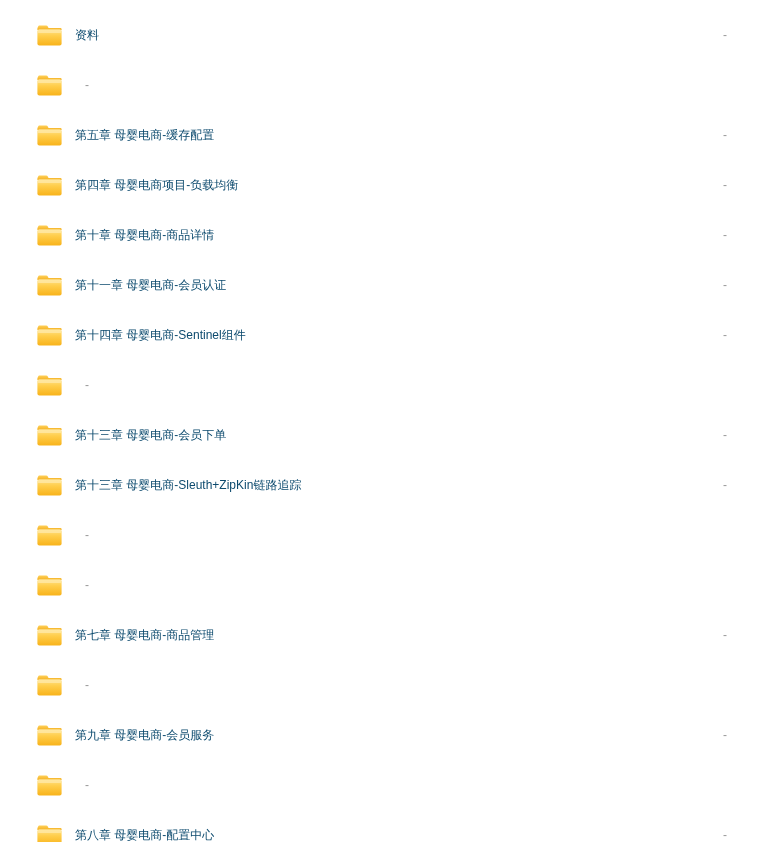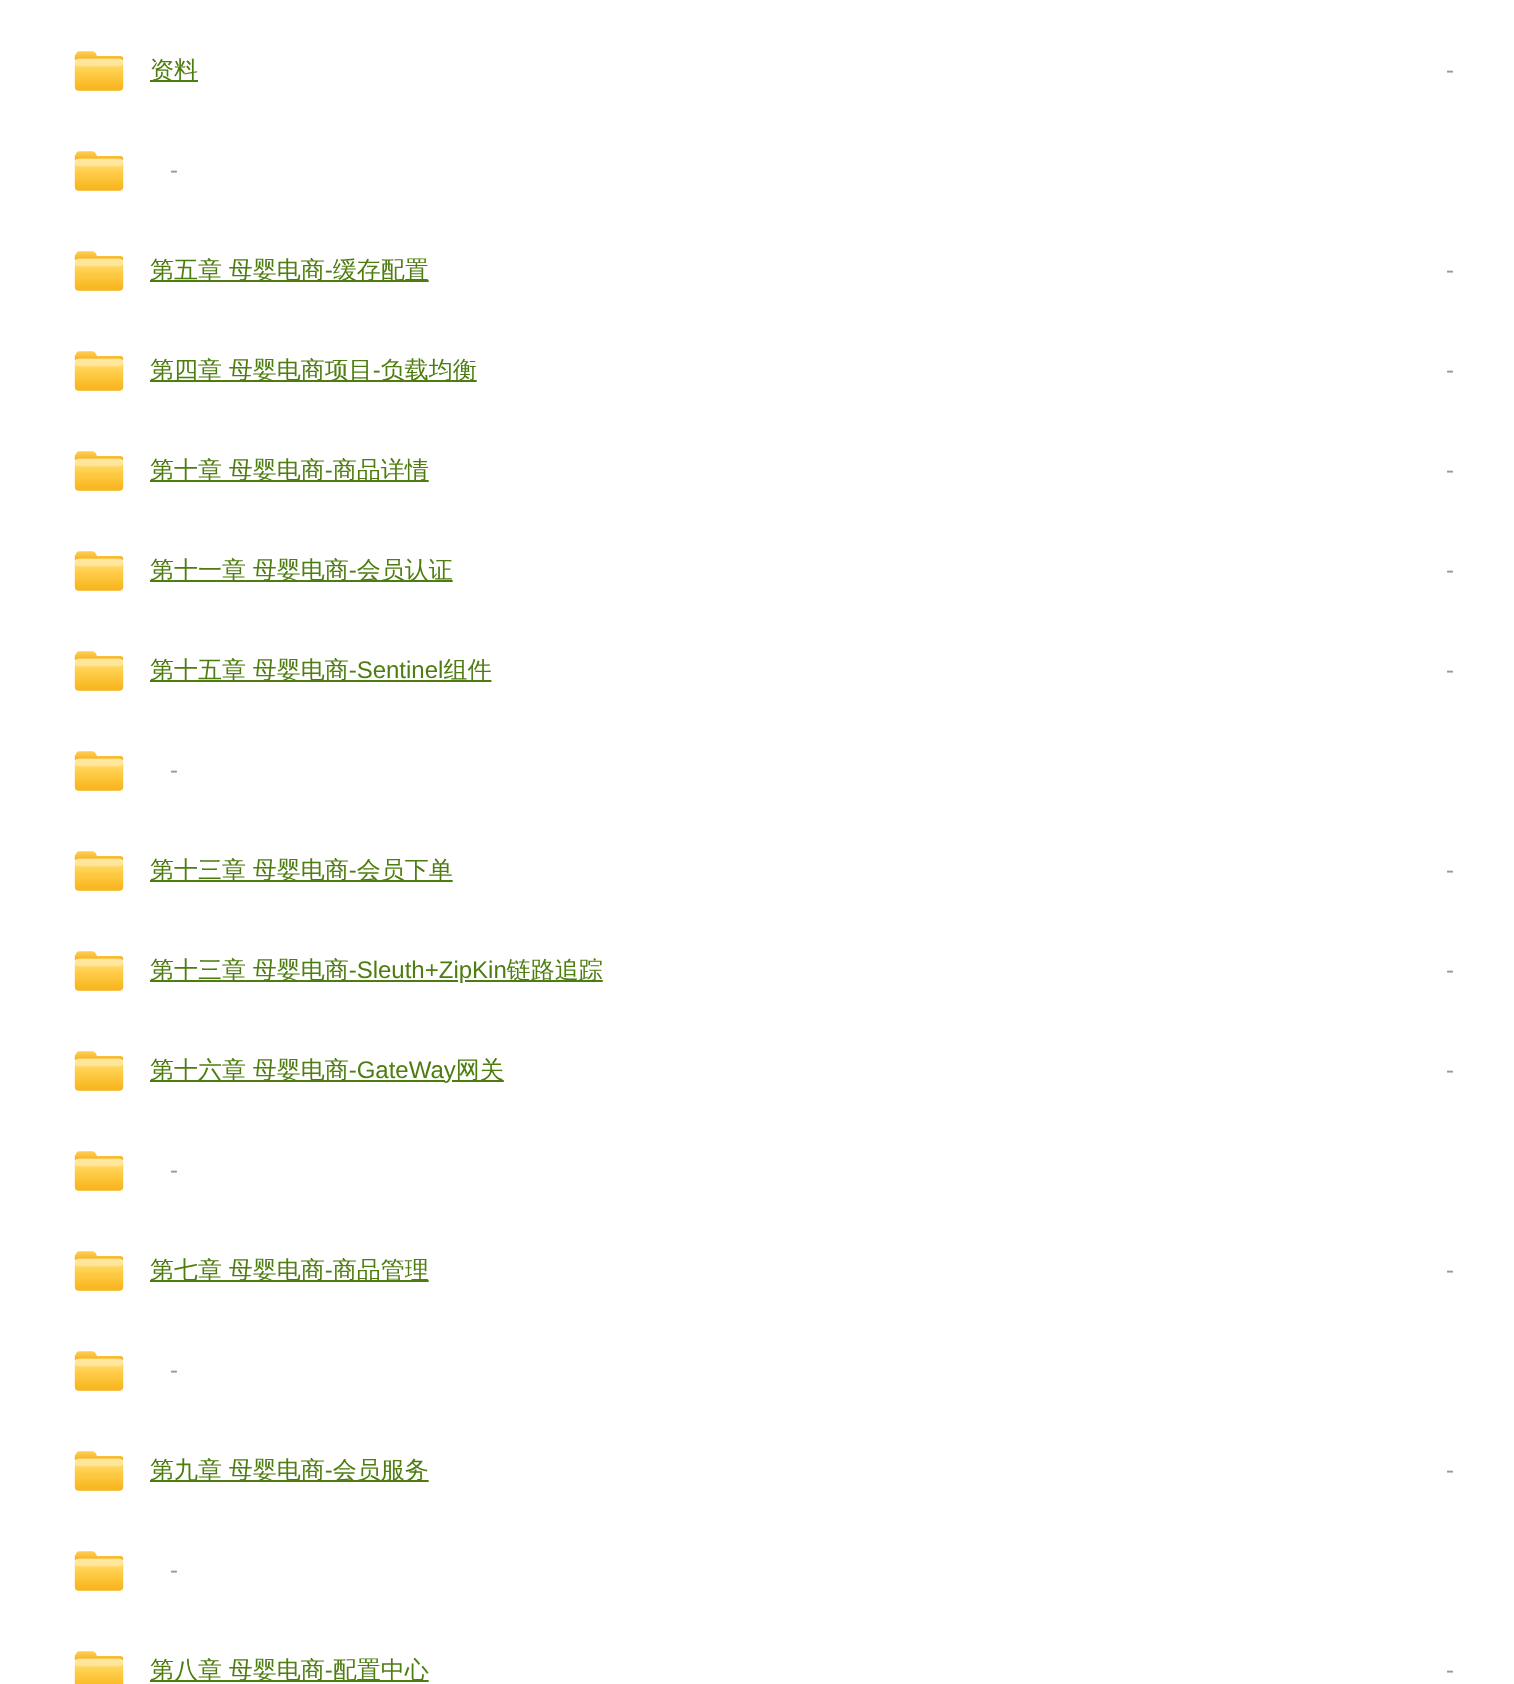--- a/index.html
+++ b/index.html
@@ -31,26 +31,25 @@
       margin-right: 13px;
       flex-shrink: 0;
     }
     .folder-icon svg {
       width: 100%;
       height: 100%;
       display: block;
     }
     .file-name {
       font-size: 12px;
-      color: #4d7c0f;
+      color: #0c4a6e;
       flex-grow: 1;
       white-space: nowrap;
       overflow: hidden;
       text-overflow: ellipsis;
-      text-decoration: underline;
     }
     .file-meta {
       font-size: 12px;
       color: #999999;
       flex-shrink: 0;
       margin-left: 10px;
     }
   </style>
 </head>
 <body>
@@ -200,21 +199,21 @@
       <stop offset="0%" stop-color="#FFE28A"></stop>
       <stop offset="40%" stop-color="#FFCE4B"></stop>
       <stop offset="100%" stop-color="#F8B31B"></stop>
     </linearGradient>
   </defs>
   <path d="M1 2.2 C1 1.3 1.7 0.6 2.6 0.6 L9.2 0.6 C9.9 0.6 10.5 1 10.8 1.6 L11.5 3 L23.4 3 C24.1 3 24.6 3.5 24.6 4.2 L24.6 5 L0.4 5 L0.4 3 C0.4 2.5 0.7 2.2 1 2.2 Z" fill="url(#tabGrad)"></path>
   <rect x="0.4" y="4.4" width="24.2" height="16" rx="2" fill="url(#bodyGrad)"></rect>
   <rect x="0.4" y="4.4" width="24.2" height="3.7" rx="2" fill="#FFE8A6" opacity="0.8"></rect>
 </svg>
       </div>
-      <div class="file-name">第十五章 母婴电商-Sentinel组件</div>
+      <div class="file-name">第十四章 母婴电商-Sentinel组件</div>
       <div class="file-meta">-</div>
     </div>
     <div class="file-row">
       <div class="folder-icon">
 <svg viewBox="0 0 25 21" xmlns="http://www.w3.org/2000/svg">
   <defs>
     <linearGradient id="tabGrad" x1="0" y1="0" x2="0" y2="1">
       <stop offset="0%" stop-color="#FFCF56"></stop>
       <stop offset="100%" stop-color="#F4B020"></stop>
     </linearGradient>
@@ -287,21 +286,20 @@
       <stop offset="0%" stop-color="#FFE28A"></stop>
       <stop offset="40%" stop-color="#FFCE4B"></stop>
       <stop offset="100%" stop-color="#F8B31B"></stop>
     </linearGradient>
   </defs>
   <path d="M1 2.2 C1 1.3 1.7 0.6 2.6 0.6 L9.2 0.6 C9.9 0.6 10.5 1 10.8 1.6 L11.5 3 L23.4 3 C24.1 3 24.6 3.5 24.6 4.2 L24.6 5 L0.4 5 L0.4 3 C0.4 2.5 0.7 2.2 1 2.2 Z" fill="url(#tabGrad)"></path>
   <rect x="0.4" y="4.4" width="24.2" height="16" rx="2" fill="url(#bodyGrad)"></rect>
   <rect x="0.4" y="4.4" width="24.2" height="3.7" rx="2" fill="#FFE8A6" opacity="0.8"></rect>
 </svg>
       </div>
-      <div class="file-name">第十六章 母婴电商-GateWay网关</div>
       <div class="file-meta">-</div>
     </div>
     <div class="file-row">
       <div class="folder-icon">
 <svg viewBox="0 0 25 21" xmlns="http://www.w3.org/2000/svg">
   <defs>
     <linearGradient id="tabGrad" x1="0" y1="0" x2="0" y2="1">
       <stop offset="0%" stop-color="#FFCF56"></stop>
       <stop offset="100%" stop-color="#F4B020"></stop>
     </linearGradient>

